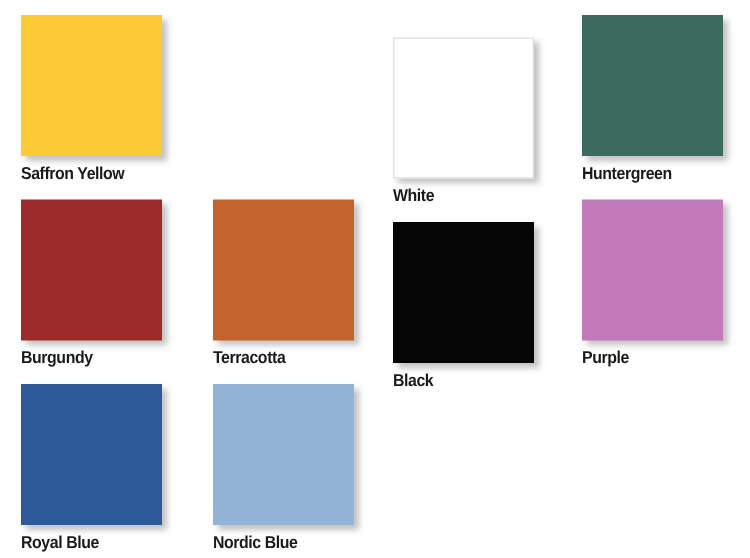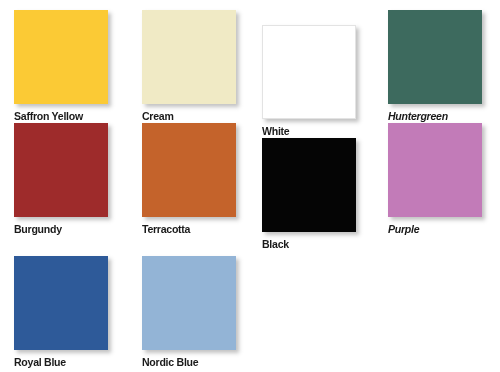--- a/index.html
+++ b/index.html
@@ -42,37 +42,33 @@
     letter-spacing: -0.3px;
     white-space: nowrap;
     line-height: 13px;
     transform: scaleX(0.92);
     transform-origin: left center;
   }
   
   .col-0 { left: 14px; }
   .col-1 { left: 142px; }
   .col-2 { left: 262px; margin-top: 15px; }
-  .col-3 { left: 388px; font-style: italic; }
+  .col-3 { left: 388px; }
   
   .row-0 { top: 10px; }
-  .row-1 { top: 123px; }
+  .row-1 { top: 133px; }
   .row-2 { top: 256px; }
 </style>
 </head>
 <body>
 
 <div id="palette-board">
     <div class="swatch-cell col-0 row-0">
       <div class="swatch-chip" style="background: rgb(251, 202, 53);"></div>
       <div class="swatch-label">Saffron Yellow</div>
-    </div>
-    <div class="swatch-cell col-1 row-0">
-      <div class="swatch-chip" style="background: rgb(240, 234, 197);"></div>
-      <div class="swatch-label">Cream</div>
     </div>
     <div class="swatch-cell col-2 row-0">
       <div class="swatch-chip has-outline" style="background: rgb(255, 255, 255);"></div>
       <div class="swatch-label">White</div>
     </div>
     <div class="swatch-cell col-3 row-0">
       <div class="swatch-chip" style="background: rgb(61, 106, 94);"></div>
       <div class="swatch-label">Huntergreen</div>
     </div>
     <div class="swatch-cell col-0 row-1">

